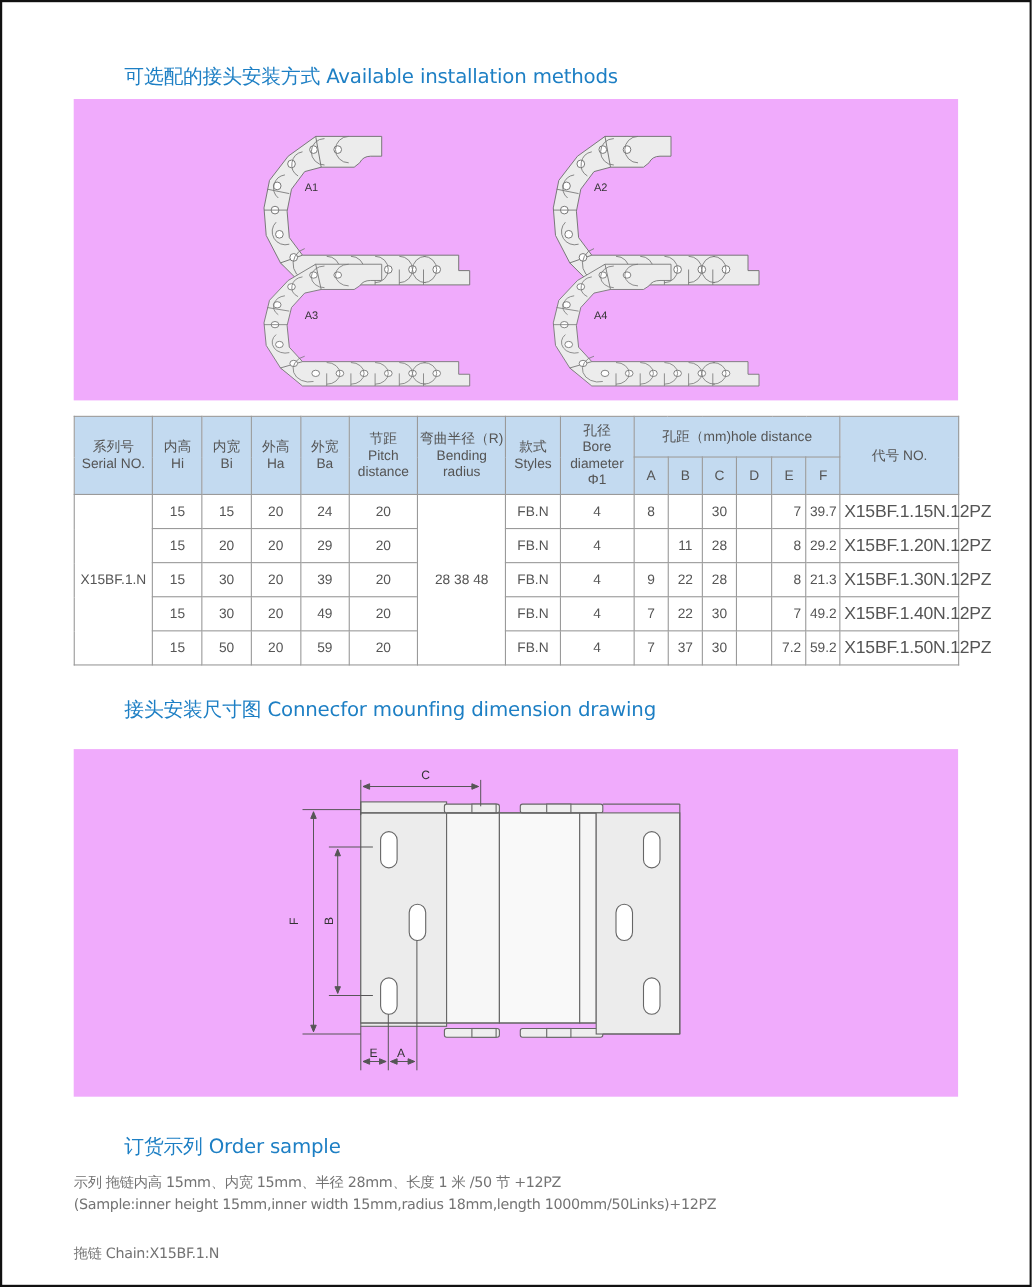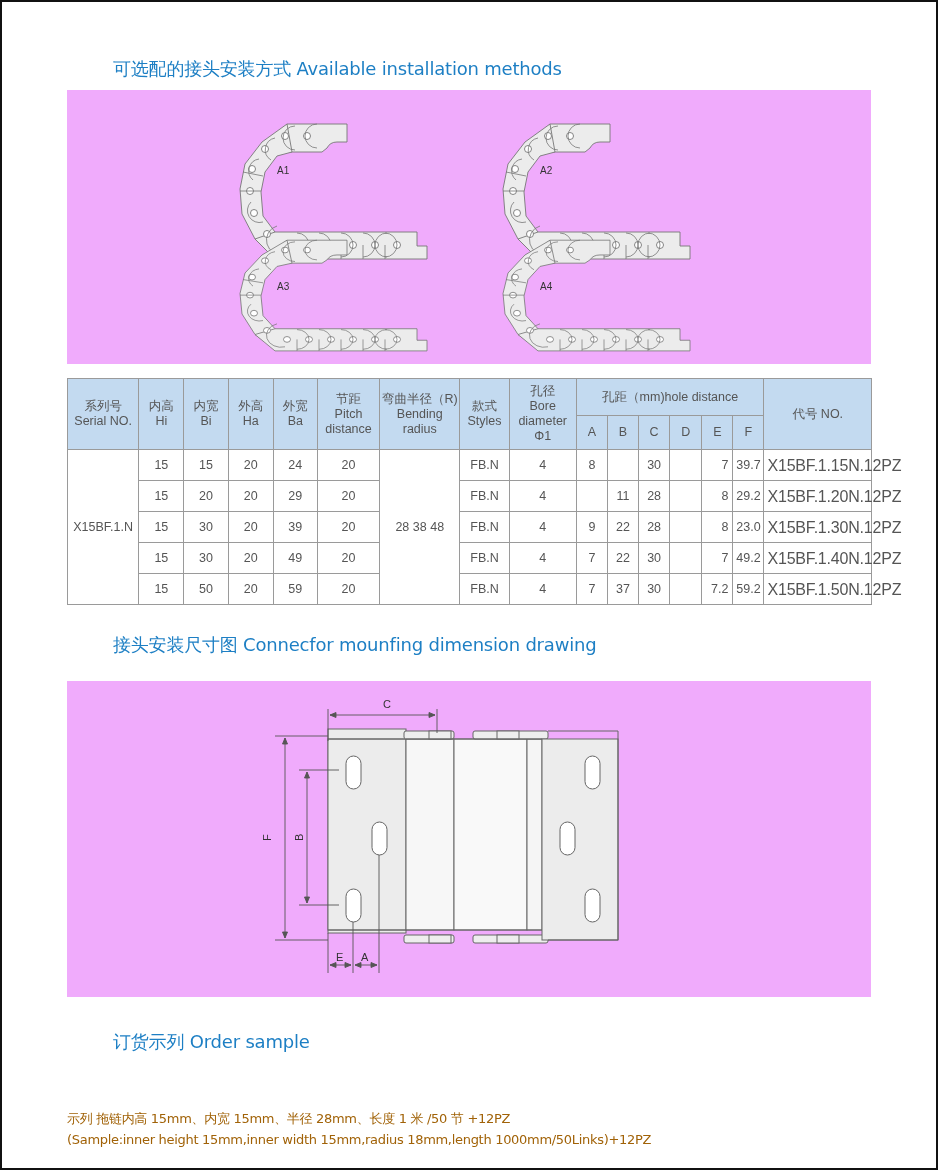--- a/index.html
+++ b/index.html
@@ -25,22 +25,22 @@
     font-family: "Liberation Sans", "DejaVu Sans", sans-serif; font-size: 12.5px; color: #555;
   }
   table.spec th, table.spec td {
     border: 1px solid #9a9a9a; text-align: center; padding: 0; line-height: 15px;
   }
   table.spec th { background: #c3daf0; font-weight: normal; color: #555; }
   table.spec td { height: 30px; background: #fff; }
   table.spec td.code { text-align: left; padding-left: 3px; font-size: 16px; white-space: nowrap; letter-spacing: -0.2px; }
   table.spec td.num-right { text-align: right; padding-right: 4px; }
   .order {
-    position: absolute; left: 67px; font-size: 13px; color: #a16207;
-    font-family: "DejaVu Sans", sans-serif; white-space: nowrap; letter-spacing: -0.3px; margin-top: 44px;
+    position: absolute; left: 67px; font-size: 13px; color: #737373;
+    font-family: "DejaVu Sans", sans-serif; white-space: nowrap; letter-spacing: -0.3px;
   }
 </style>
 </head>
 <body>
 
 <div class="frame"></div>
 
 <div class="section-title" style="top:57px;">可选配的接头安装方式 Available installation methods</div>
 
 <div class="panel" style="left:67px; top:90px; width:804px; height:274px;">
@@ -197,21 +197,21 @@
       <td>20</td>
       <td>39</td>
       <td>20</td>
       <td>FB.N</td>
       <td>4</td>
       <td>9</td>
       <td>22</td>
       <td>28</td>
       <td></td>
       <td class="num-right">8</td>
-      <td>23.0</td>
+      <td>21.3</td>
       <td class="code">X15BF.1.30N.12PZ</td>
     </tr>
     <tr>
       <td>15</td>
       <td>30</td>
       <td>20</td>
       <td>49</td>
       <td>20</td>
       <td>FB.N</td>
       <td>4</td>

